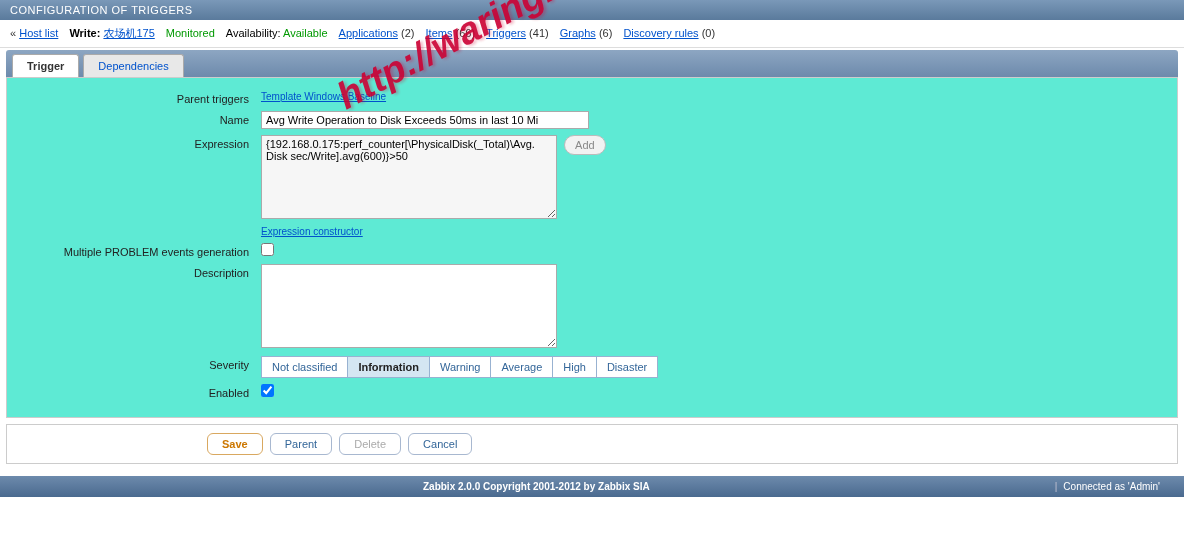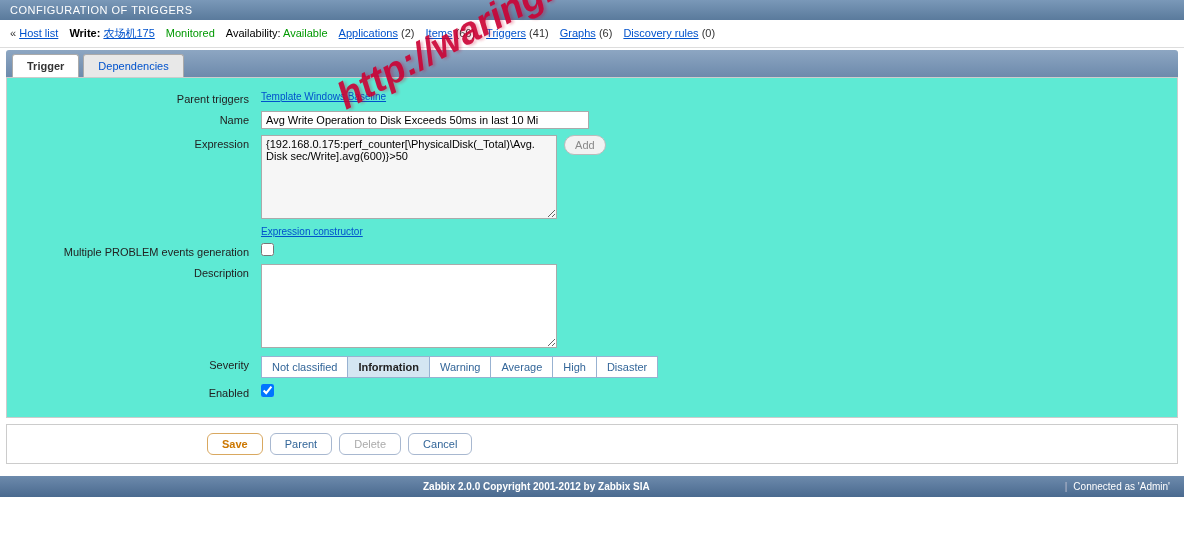--- a/index.html
+++ b/index.html
@@ -35,21 +35,21 @@
 
 .severity-group { display: flex; }
 .sev-btn { border: 1px solid #98b2d1; padding: 4px 10px; font-size: 11px; color: #336699; background: #fff; cursor: pointer; margin-right: -1px; }
 .sev-btn.selected { background: #d4e6f2; font-weight: bold; color: #222; }
 
 .action-bar { margin: 6px 6px 0 6px; padding: 8px 10px; border: 1px solid #ccc; text-align: left; padding-left: 200px; }
 .action-btn { border: 1px solid #a8b8d0; background: #fff; color: #336699; padding: 4px 14px; font-size: 11px; cursor: pointer; border-radius: 6px; margin-right: 4px; }
 .action-btn.primary { color: #cc7700; border-color: #d9a860; font-weight: bold; }
 .action-btn.disabled { color: #aaa; }
 
-.footer { background: linear-gradient(to bottom, #6d8aac, #4a6a8f); color: #fff; padding: 5px 14px; font-size: 10px; margin-top: 12px; display: flex; justify-content: space-between; }
+.footer { background: linear-gradient(to bottom, #6d8aac, #4a6a8f); color: #fff; padding: 5px 24px; font-size: 10px; margin-top: 12px; display: flex; justify-content: space-between; }
 .footer-center { flex: 1; text-align: center; font-weight: bold; }
 .footer-right { color: #fff; }
 .footer-div { color: #c0c0d0; margin: 0 6px; }
 
 .watermark { position: absolute; top: 80px; left: 330px; font-size: 38px; font-weight: bold; font-style: italic; color: #cc0033; transform: rotate(-28deg); transform-origin: left top; pointer-events: none; white-space: nowrap; text-shadow: 2px 2px 3px rgba(204,0,51,0.3); opacity: 0.9; }
 
 .laquo-sym { color: #333; }
 </style>
 </head>
 <body>

